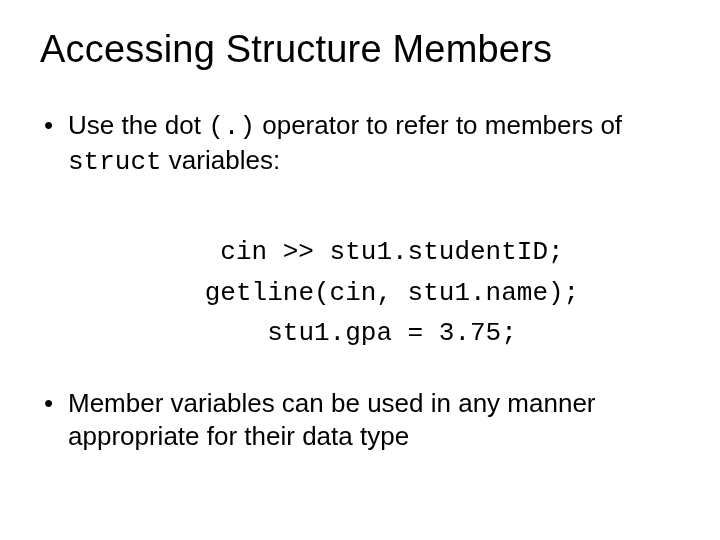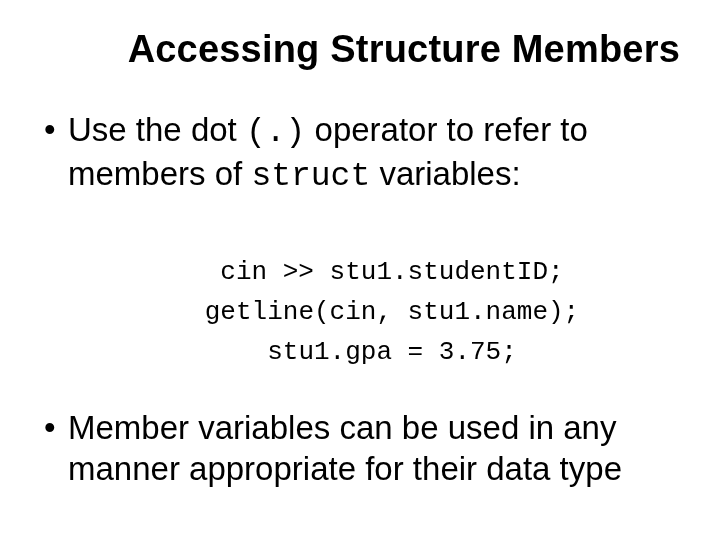--- a/index.html
+++ b/index.html
@@ -7,28 +7,28 @@
     width: 720px;
     height: 540px;
     background: #ffffff;
     font-family: Arial, Helvetica, sans-serif;
     color: #000000;
     padding: 28px 40px 0 40px;
     overflow: hidden;
   }
   .title {
     font-size: 38px;
-    text-align: right;
-    font-weight: 700;
+    text-align: left;
+    font-weight: 400;
     margin-bottom: 38px;
     letter-spacing: 0.2px;
   }
   .bullets {
     list-style: none;
-    font-size: 33px;
+    font-size: 26px;
     line-height: 1.25;
   }
   .bullets > li {
     position: relative;
     padding-left: 28px;
     margin-bottom: 14px;
   }
   .bullets > li::before {
     content: "•";
     position: absolute;

